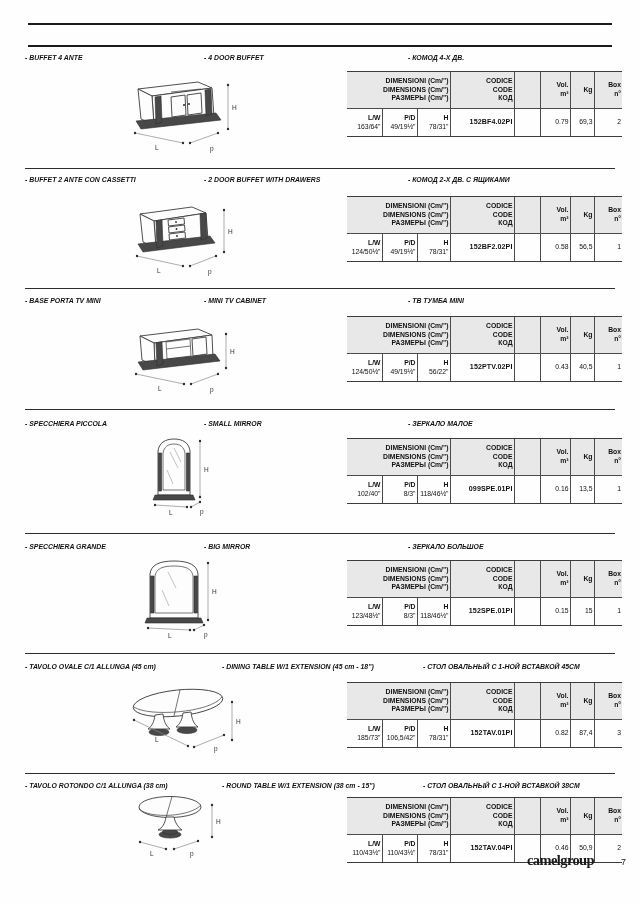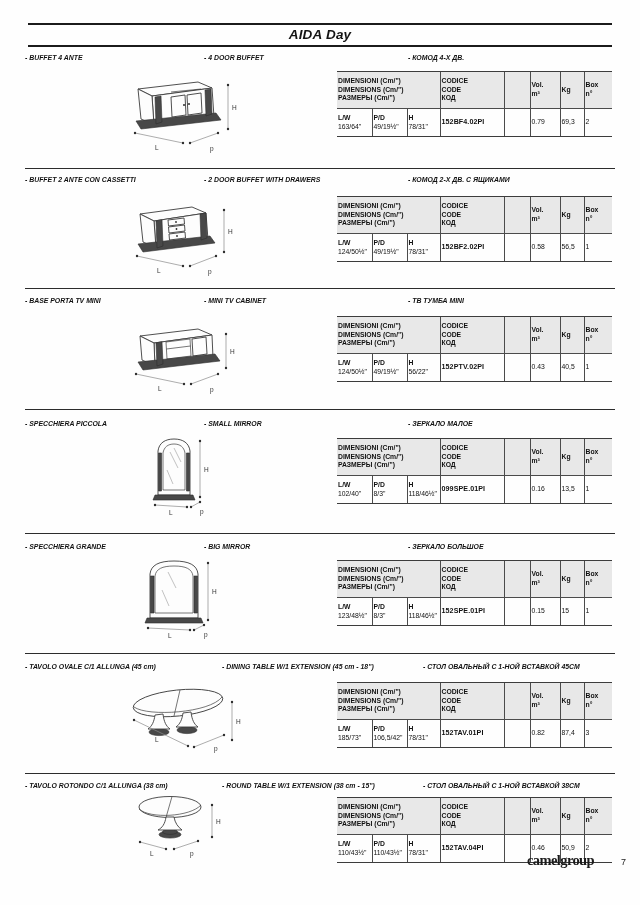--- a/index.html
+++ b/index.html
@@ -11,22 +11,22 @@
   .title {
     position:absolute; top:27px; left:0; width:100%; text-align:center;
     font-size:13.5px; font-weight:700; font-style:italic; letter-spacing:.2px;
   }
   .sep { position:absolute; left:25px; width:590px; height:1.4px; background:#2c2c2c; }
   .lbl {
     position:absolute; font-size:6.9px; font-weight:700; font-style:italic;
     white-space:nowrap; color:#111;
   }
   .spec {
-    position:absolute; left:337px; border-collapse:collapse; table-layout:fixed;
-    text-align:left; font-size:6.8px; line-height:1.3; color:#101010;
+    position:absolute; left:347px; border-collapse:collapse; table-layout:fixed;
+    text-align:right; font-size:6.8px; line-height:1.3; color:#101010;
   }
   .spec th, .spec td { border-left:1px solid #4b4b4b; padding:1px; overflow:hidden; }
   .spec th:first-child, .spec td:first-child { border-left:none; }
   .spec tr.hdr th {
     background:#e8e8e8; border-top:1.4px solid #3c3c3c; border-bottom:1px solid #4b4b4b;
     font-weight:700; height:34px; vertical-align:middle;
   }
   .spec tr.data td { border-bottom:1.4px solid #3c3c3c; height:25px; vertical-align:middle; }
   .spec .code { font-weight:700; font-size:7.1px; letter-spacing:.1px; }
   .b { font-weight:700; }
@@ -43,21 +43,20 @@
     font-size:14.5px; font-weight:700; letter-spacing:-.6px; color:#1a1a1a;
   }
   .pagenum { position:absolute; top:857px; left:621px; font-size:9px; color:#222; }
 </style>
 </head>
 <body>
 
 <div class="page">
 
   <div class="hrule" style="top:23px"></div>
-  <div class="title">AIDA Day</div>
   <div class="hrule" style="top:45px"></div>
 
   <span class="lbl" style="top:54px;left:25px">- BUFFET 4 ANTE</span>
   <span class="lbl" style="top:54px;left:204px">- 4 DOOR BUFFET</span>
   <span class="lbl" style="top:54px;left:408px">- КОМОД 4-Х ДВ.</span>
 
   <svg class="draw" style="top:72px" width="120" height="85" viewBox="0 0 120 85">
     <path class="o" d="M10,17 L70,10 L84,16 L24,24 Z"></path>
     <path class="o" d="M24,24 L84,16 L86,45 L26,53 Z"></path>
     <path class="o" d="M10,17 L24,24 L26,53 L13,47 Z"></path>

